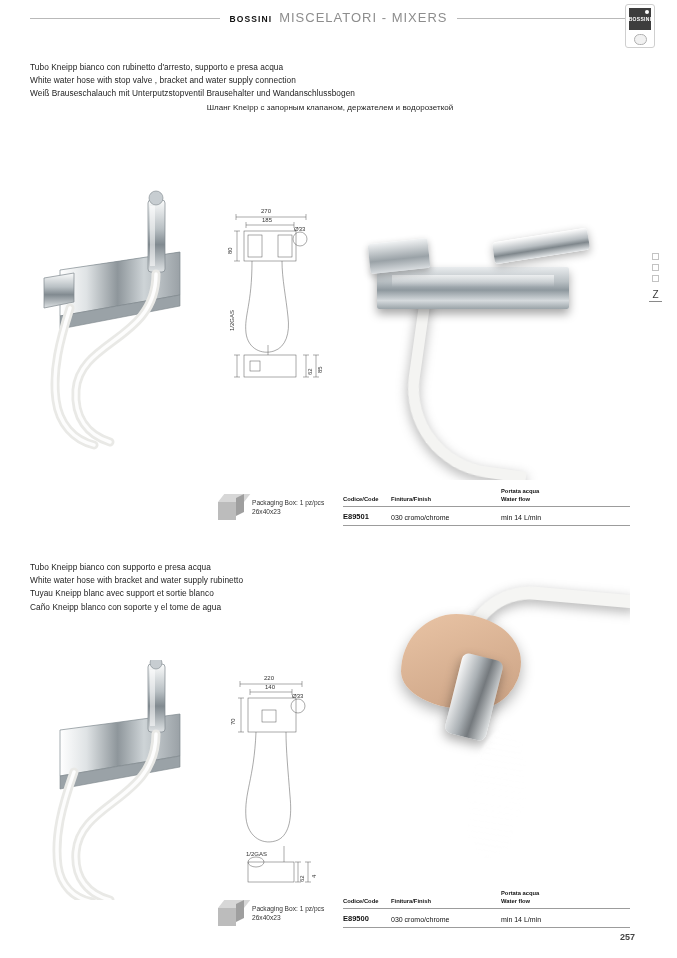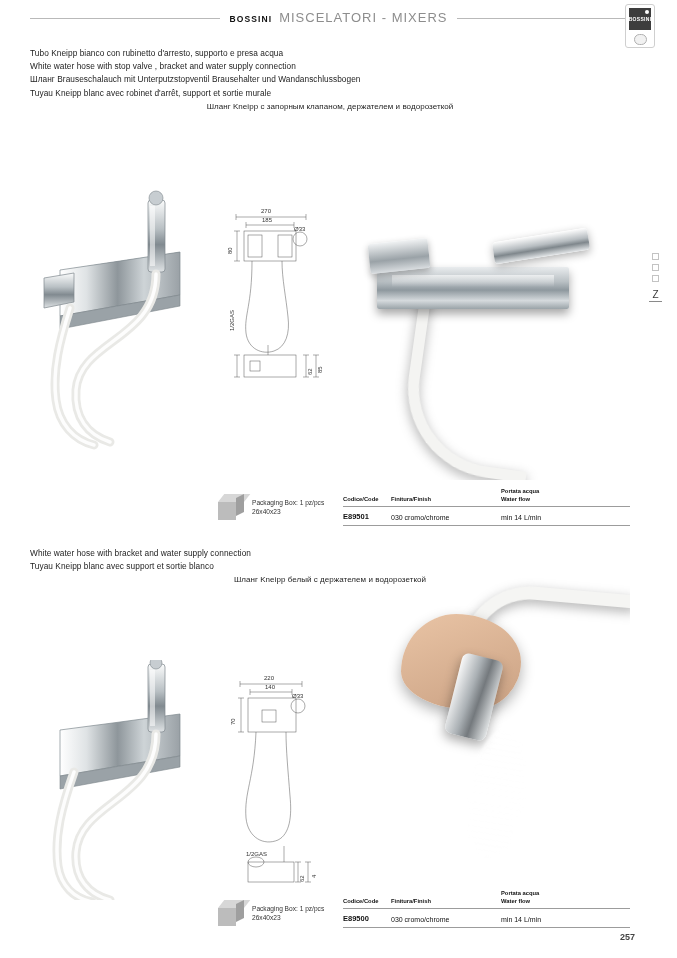--- a/index.html
+++ b/index.html
@@ -84,21 +84,21 @@
     display: inline-block;
   }
   .code-suffix {
     font-size: 11px; font-weight: normal; letter-spacing: .3px; color: #222;
   }
   .title-rule {
     position: absolute; left: 155px; right: 0; top: 11px;
     border-top: 1px solid #b9b9b9;
   }
 
-  .desc { margin-top: 7px; }
+  .desc { margin-top: 21px; }
   .desc div {
     font-size: 8.3px; line-height: 13.2px; color: #1d1d1d;
     letter-spacing: .05px;
   }
   .desc div.ru { font-size: 8px; text-align: center; }
 
   
   .photo {
     position: absolute; overflow: hidden; background: #a9writer;
   }
@@ -256,22 +256,21 @@
     <div class="mark"></div>
     <div class="mark"></div>
     <div class="mark"></div>
     <div class="letter">Z</div>
   </div>
 
   <div class="section sec1">
     <div class="desc">
       <div>Tubo Kneipp bianco con rubinetto d'arresto, supporto e presa acqua</div>
       <div>White water hose with stop valve , bracket and water supply connection</div>
-      <div>Шланг Brauseschalauch mit Unterputzstopventil Brausehalter und Wandanschlussbogen</div>
-      <div>Tuyau Kneipp blanc avec robinet d'arrêt, support et sortie murale</div>
+      <div>Weiß Brauseschalauch mit Unterputzstopventil Brausehalter und Wandanschlussbogen</div>
       <div class="ru">Шланг Kneipp с запорным клапаном, держателем и водорозеткой</div>
     </div>
   </div>
 
   <svg class="draw draw1" viewBox="0 0 300 260">
     <defs>
       <linearGradient id="chrome1" x1="0" y1="0" x2="1" y2="0">
         <stop offset="0%" stop-color="#ffffff"></stop>
           <stop offset="22%" stop-color="#dfe3e5"></stop>
         <stop offset="48%" stop-color="#8e969b"></stop>
@@ -380,23 +379,24 @@
     <div class="line"></div>
     <div class="drow line-b">
       <div class="c1 v code">E89501</div>
       <div class="c2 v">030 cromo/chrome</div>
       <div class="c3 v">min 14 L/min</div>
     </div>
   </div>
 
   <div class="section sec2">
     <div class="desc">
-      <div>White water hose with bracket and water supply connection</div>
+      <div>Tubo Kneipp bianco con supporto e presa acqua</div>
+      <div>White water hose with bracket and water supply rubinetto</div>
       <div>Tuyau Kneipp blanc avec support et sortie blanco</div>
-      <div class="ru">Шланг Kneipp белый с держателем и водорозеткой</div>
+      <div>Caño Kneipp blanco con soporte y el tome de agua</div>
     </div>
   </div>
 
   <svg class="draw draw2" viewBox="0 0 300 240">
     <polygon points="30,70 150,54 150,96 30,116" fill="url(#chrome1)" stroke="#808a8f" stroke-width="0.7"></polygon>
     <polygon points="30,116 150,96 150,107 30,129" fill="#9aa2a7" stroke="#7e878c" stroke-width="0.6"></polygon>
     <rect x="118" y="4" width="17" height="68" rx="3" fill="url(#chromev1)" stroke="#7e878c" stroke-width="0.7"></rect>
     <rect x="120" y="10" width="5" height="56" fill="#ffffff" opacity=".55"></rect>
     <circle cx="126" cy="3" r="6" fill="#c7cdd1" stroke="#7e878c" stroke-width="0.6"></circle>
     <path d="M126,74 C126,140 50,142 46,192 C44,218 58,234 80,240" fill="none" stroke="#e9e9e6" stroke-width="9" stroke-linecap="round"></path>

